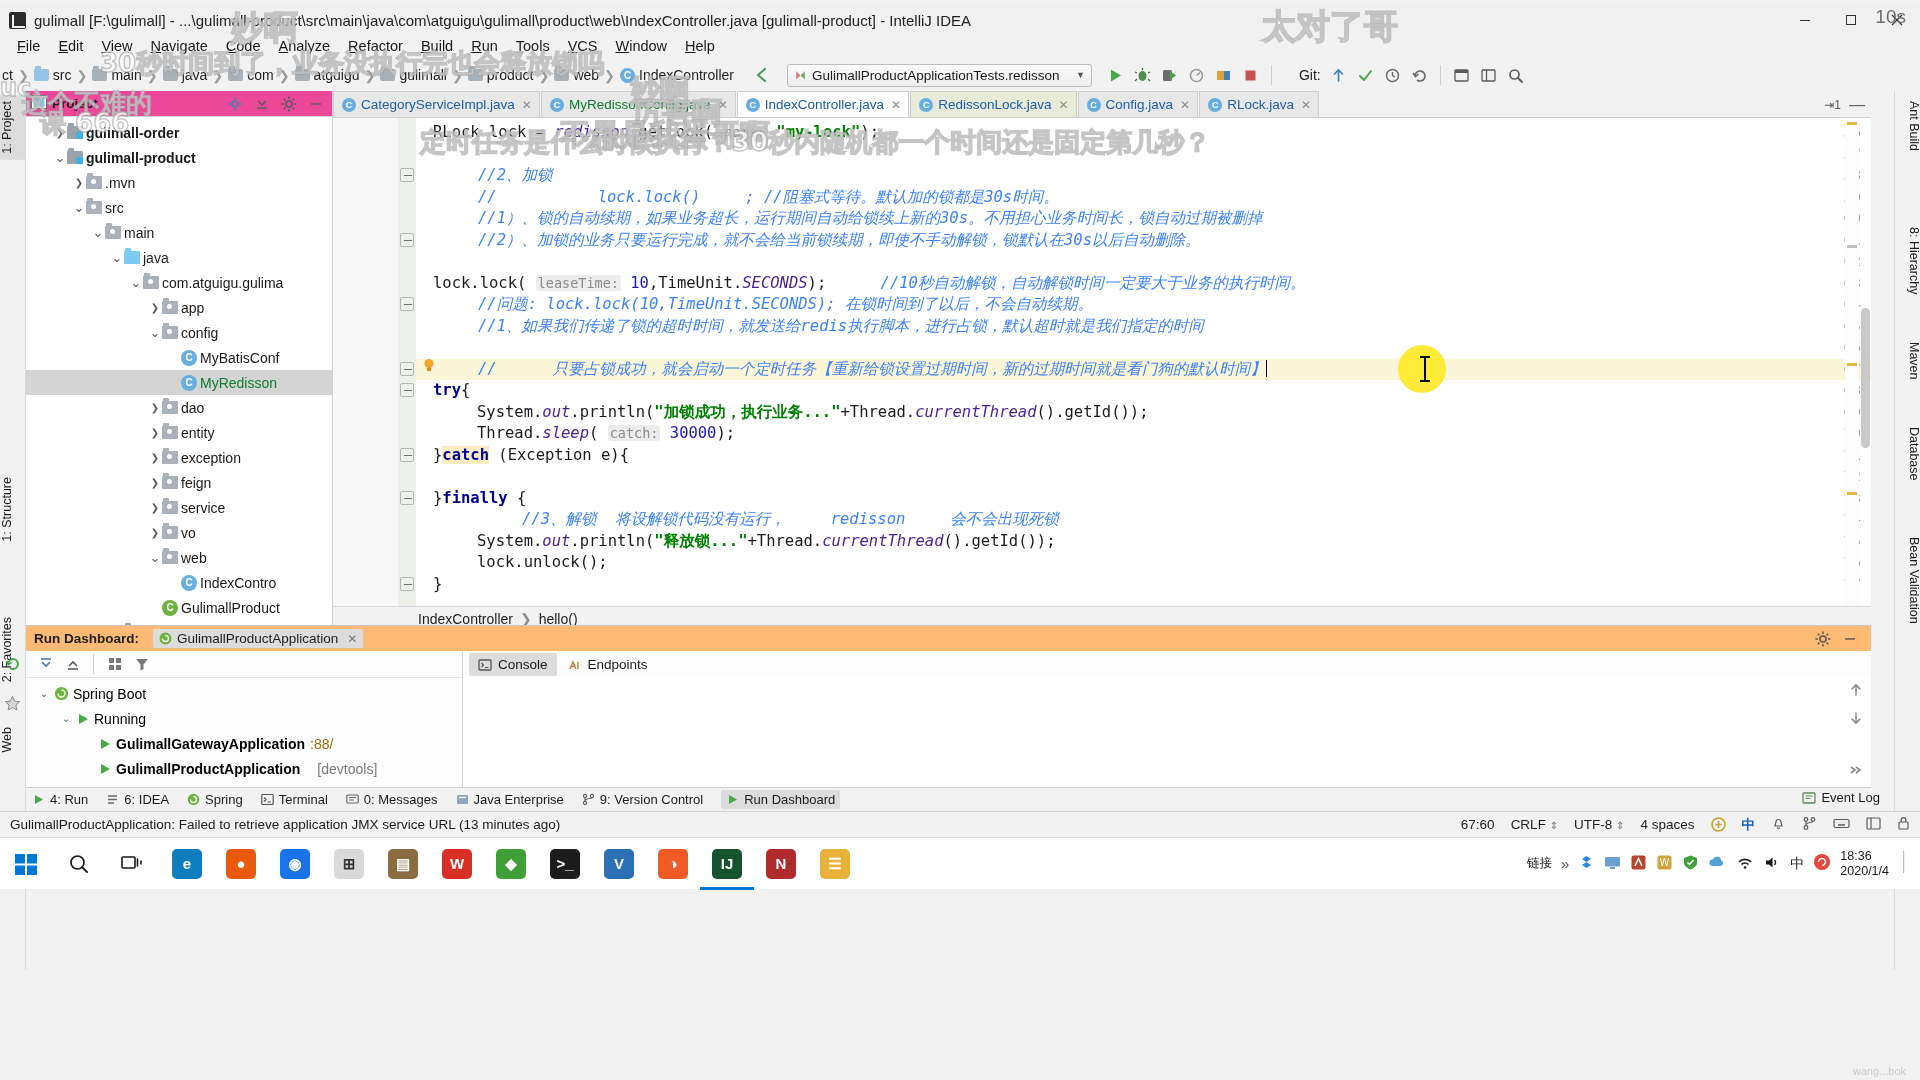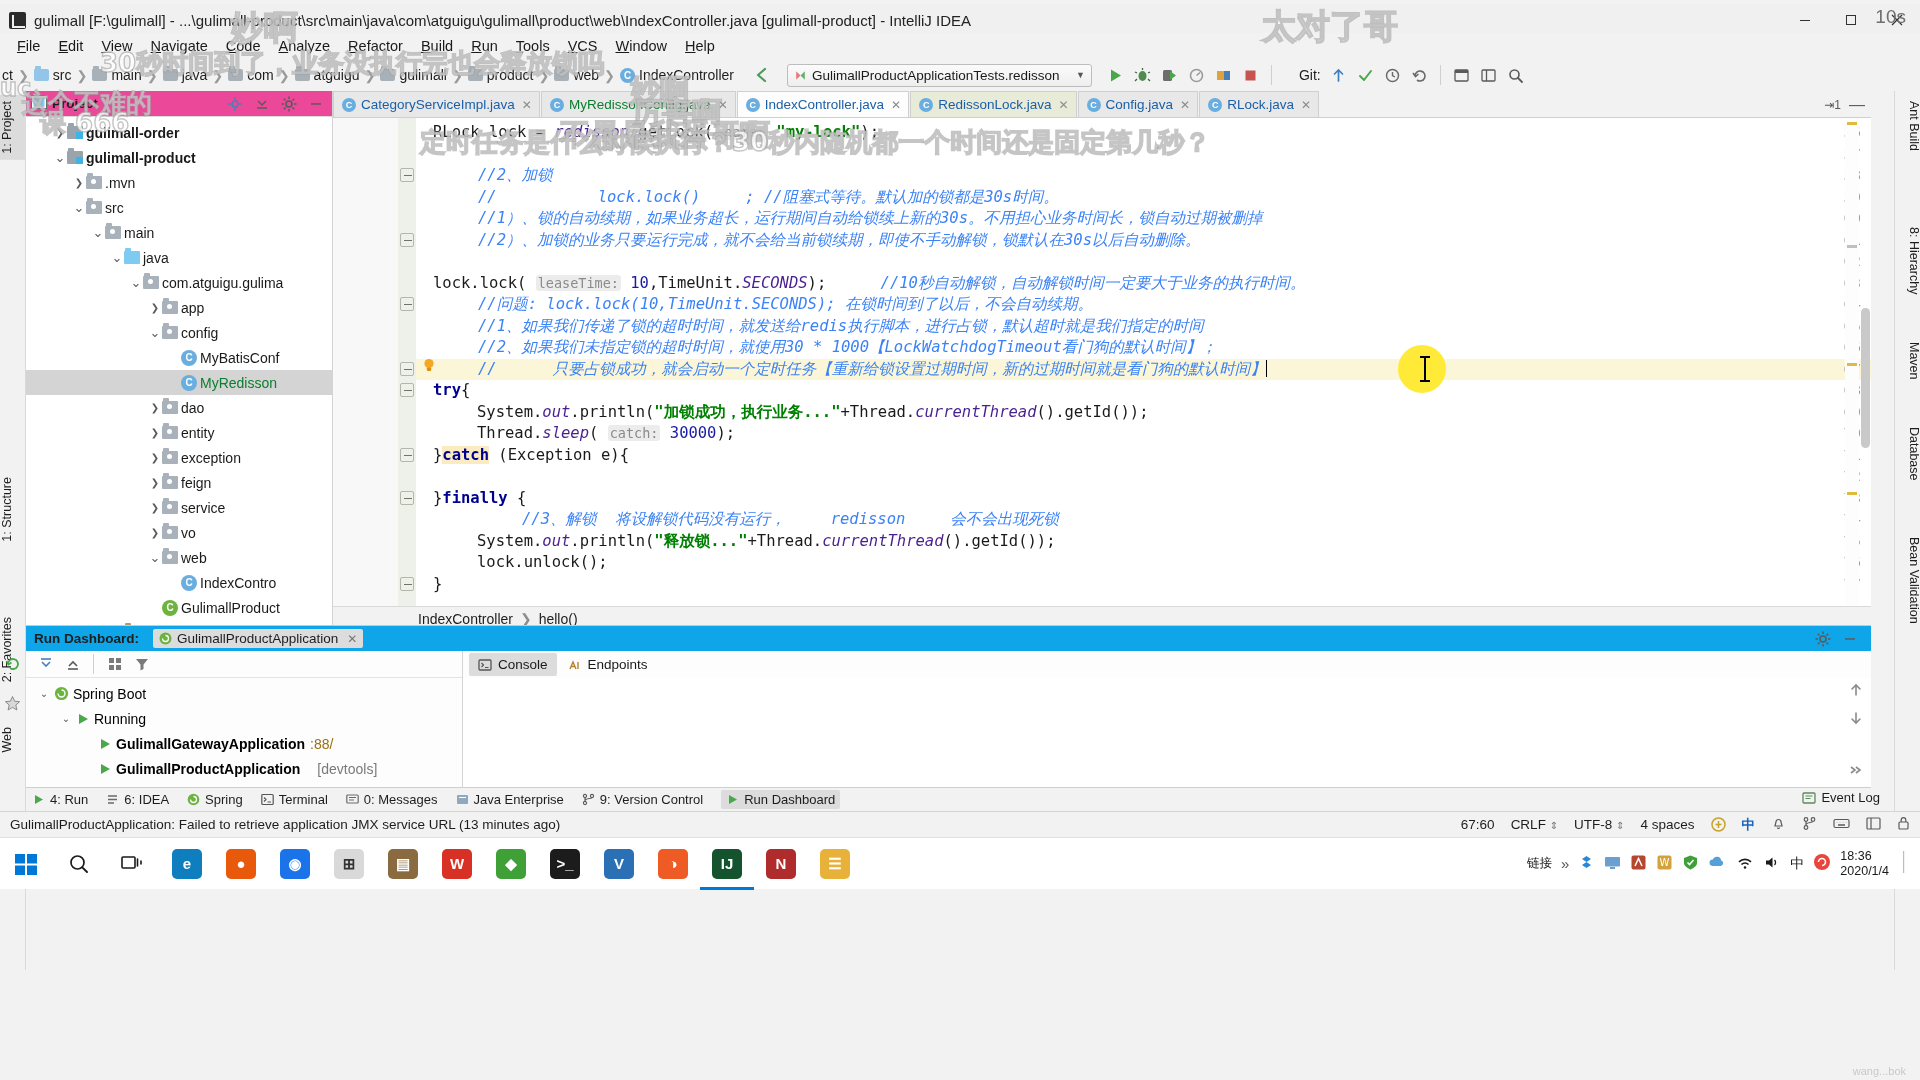--- a/index.html
+++ b/index.html
@@ -208,21 +208,21 @@
     position: absolute; left: 333px; top: 606px; width: 1538px; height: 24px;
     background: #f2f2f2; border-top: 1px solid #d9d9d9;
     display: flex; align-items: center; padding-left: 85px;
     font-size: 14px; color: #1d1d1d;
   }
   .ed-crumb .sep { color: #8e8e8e; margin: 0 7px; }
 
   
   .rd-hdr {
     position: absolute; left: 26px; top: 625px; width: 1845px; height: 26px;
-    background: #0ea5e9; border-top: 1px solid #c9c9c9; display: flex; align-items: center;
+    background: #fdba74; border-top: 1px solid #c9c9c9; display: flex; align-items: center;
     padding-left: 8px; font-size: 13.5px; color: #1d1d1d;
   }
   .rd-hdr .rdtitle { font-weight: 600; }
   .rd-tab { display:flex; align-items:center; margin-left: 14px; padding: 2px 6px; background:#dcdcdc; border-radius:2px;}
   .rd-tab .x { margin-left: 9px; color: #777; font-size: 12px; }
   .rd-right { margin-left: auto; display: flex; align-items: center; padding-right: 8px; }
 
   .rd-left {
     position: absolute; left: 26px; top: 651px; width: 437px; height: 136px;
     background: #fdfdfd; border-right: 1px solid #d4d4d4;
@@ -798,21 +798,20 @@
         <div class="cline" style="top: 4px; left: 0px;"><span class="id">RLock lock = </span><span class="fld">redisson</span><span class="id">.getLock( </span><span class="hint">name:</span><span class="id"> </span><span class="str">"my-lock"</span><span class="id">);</span></div>
         <div class="cline" style="top: 25.5px; left: 0px;"><span class="id"></span></div>
         <div class="cline" style="top: 47px; left: 0px;"><span class="cm">//2、加锁</span></div>
         <div class="cline" style="top: 68.5px; left: 0px;"><span class="cm">//</span><span class="id">      </span><span class="cm ital">lock.lock()</span><span class="cm">; //阻塞式等待。默认加的锁都是30s时间。</span></div>
         <div class="cline" style="top: 90px; left: 0px;"><span class="cm">//1）、锁的自动续期，如果业务超长，运行期间自动给锁续上新的30s。不用担心业务时间长，锁自动过期被删掉</span></div>
         <div class="cline" style="top: 111.5px; left: 0px;"><span class="cm">//2）、加锁的业务只要运行完成，就不会给当前锁续期，即使不手动解锁，锁默认在30s以后自动删除。</span></div>
         <div class="cline" style="top: 133px; left: 0px;"><span class="id"></span></div>
         <div class="cline" style="top: 154.5px; left: 0px;"><span class="id">lock.lock( </span><span class="hint">leaseTime:</span><span class="id"> </span><span class="num">10</span><span class="id">,TimeUnit.</span><span class="fld">SECONDS</span><span class="id">); </span><span class="cm">//10秒自动解锁，自动解锁时间一定要大于业务的执行时间。</span></div>
         <div class="cline" style="top: 176px; left: 0px;"><span class="cm">//问题: lock.lock(10,TimeUnit.SECONDS); 在锁时间到了以后，不会自动续期。</span></div>
         <div class="cline" style="top: 197.5px; left: 0px;"><span class="cm">//1、如果我们传递了锁的超时时间，就发送给redis执行脚本，进行占锁，默认超时就是我们指定的时间</span></div>
-        <div class="cline" style="top: 219px; left: 0px;"><span class="cm">//2、如果我们未指定锁的超时时间，就使用30 * 1000【LockWatchdogTimeout看门狗的默认时间】；</span></div>
         <div class="cline" style="top: 240.5px; left: 0px;"><span class="cm">//      只要占锁成功，就会启动一个定时任务【重新给锁设置过期时间，新的过期时间就是看门狗的默认时间】</span><span class="caret"></span></div>
         <div class="cline" style="top: 262px; left: 0px;"><span class="kw">try</span><span class="id">{</span></div>
         <div class="cline" style="top: 283.5px; left: 44px;"><span class="id">System.</span><span class="fld">out</span><span class="id">.println(</span><span class="str">"加锁成功，执行业务..."</span><span class="id">+Thread.</span><span class="fld ital">currentThread</span><span class="id">().getId());</span></div>
         <div class="cline" style="top: 305px; left: 44px;"><span class="id">Thread.</span><span class="fld ital">sleep</span><span class="id">( </span><span class="hint">catch:</span><span class="id"> </span><span class="num">30000</span><span class="id">);</span></div>
         <div class="cline" style="top: 326.5px; left: 0px;"><span class="id">}</span><span class="kw catchhl">catch</span><span class="id"> (Exception e){</span></div>
         <div class="cline" style="top: 348px; left: 0px;"><span class="id"></span></div>
         <div class="cline" style="top: 369.5px; left: 0px;"><span class="id">}</span><span class="kw">finally</span><span class="id"> {</span></div>
         <div class="cline" style="top: 391px; left: 44px;"><span class="cm">//3、解锁&nbsp;&nbsp;将设解锁代码没有运行，</span><span class="cm ital">redisson</span><span class="cm">会不会出现死锁</span></div>
         <div class="cline" style="top: 412.5px; left: 44px;"><span class="id">System.</span><span class="fld">out</span><span class="id">.println(</span><span class="str">"释放锁..."</span><span class="id">+Thread.</span><span class="fld ital">currentThread</span><span class="id">().getId());</span></div>
         <div class="cline" style="top: 434px; left: 44px;"><span class="id">lock.unlock();</span></div>

